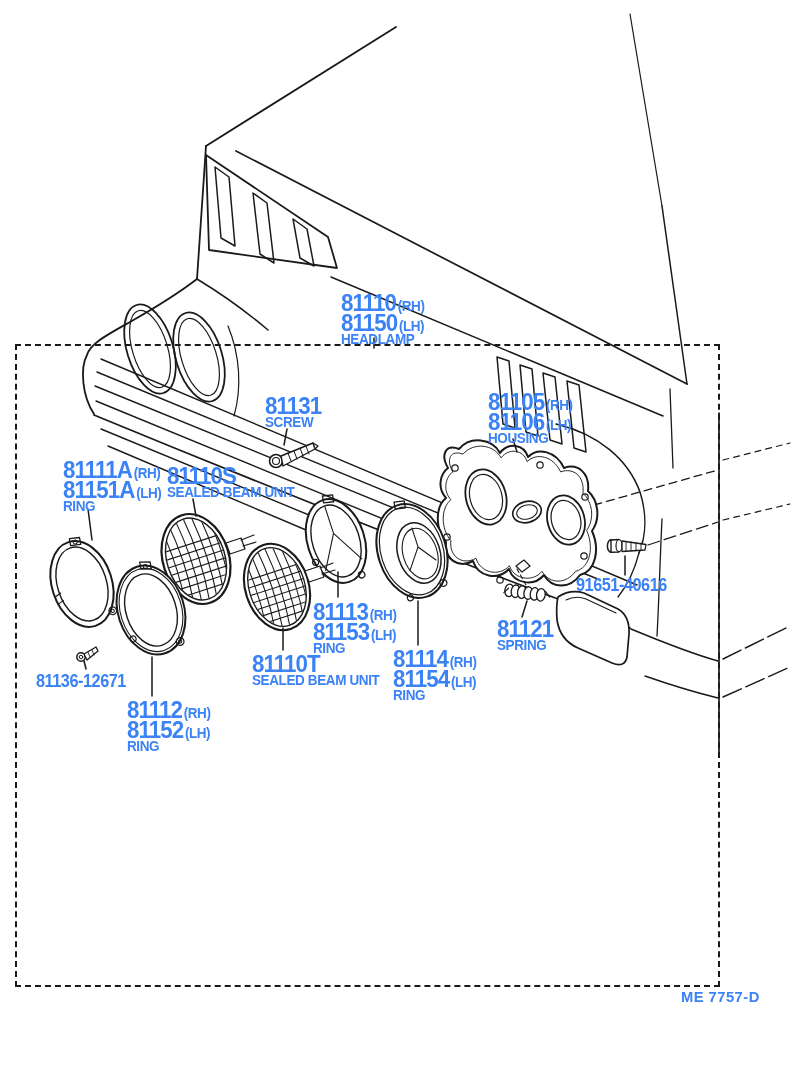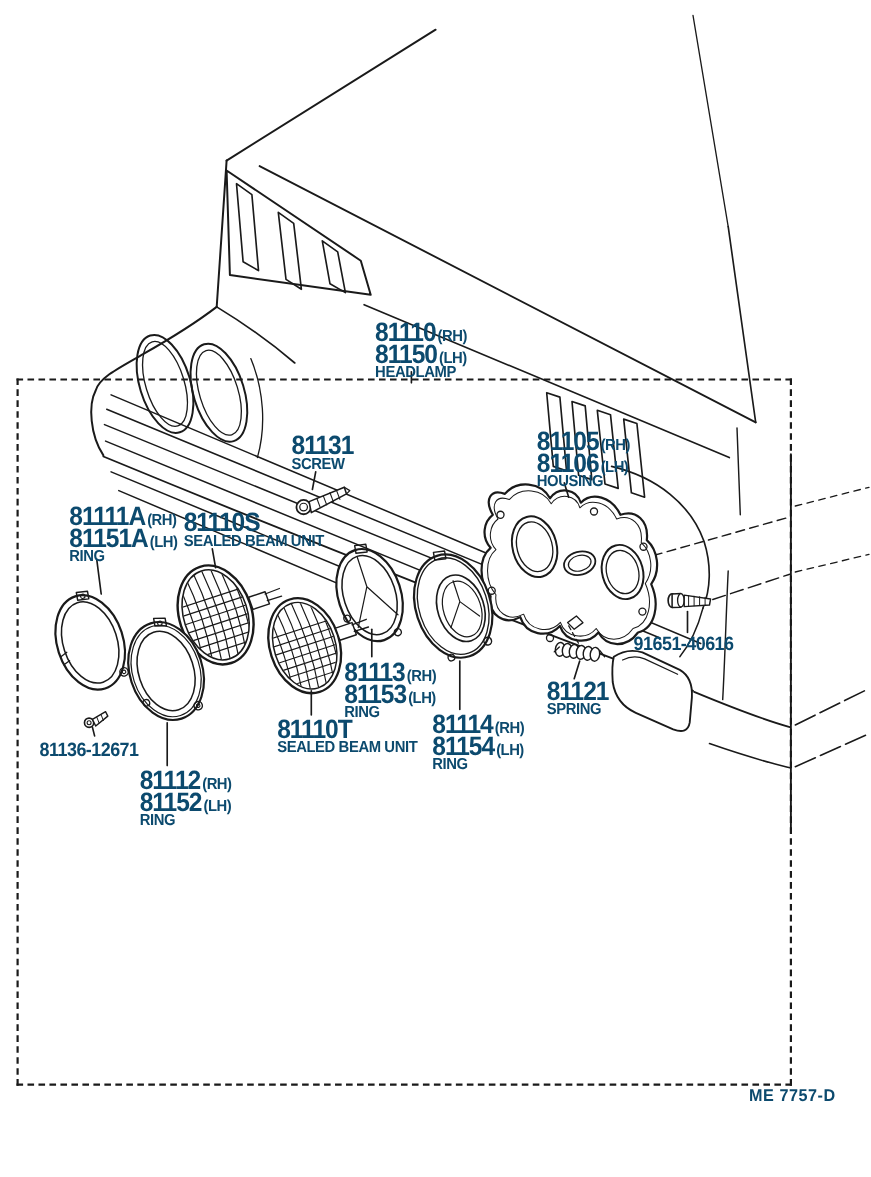--- a/index.html
+++ b/index.html
@@ -1,17 +1,17 @@
 <!DOCTYPE html>
 <html><head>
 <meta charset="utf-8">
 <style>
   html,body{margin:0;padding:0;background:#ffffff;}
   .stage{position:relative;width:792px;height:1070px;background:#ffffff;overflow:hidden;
-         font-family:"Liberation Sans",sans-serif;color:#0c4a6e;}
+         font-family:"Liberation Sans",sans-serif;color:#3b82f6;}
   .detail-box{position:absolute;left:15px;top:344px;width:701px;height:639px;
               border:2.6px dashed #1a1a1a;}
   svg.art{position:absolute;left:0;top:0;}
   .label{position:absolute;white-space:nowrap;transform:scaleX(0.93);transform-origin:left top;
          font-weight:700;line-height:1;}
   .label .row{display:flex;align-items:baseline;height:20px;}
   .label .num{font-size:24px;letter-spacing:-1px;}
   .label.small .row{height:18px;}
   .label.small .num{font-size:17.5px;letter-spacing:-0.5px;}
   .label .side{font-size:14.5px;letter-spacing:-0.5px;margin-left:2px;}

